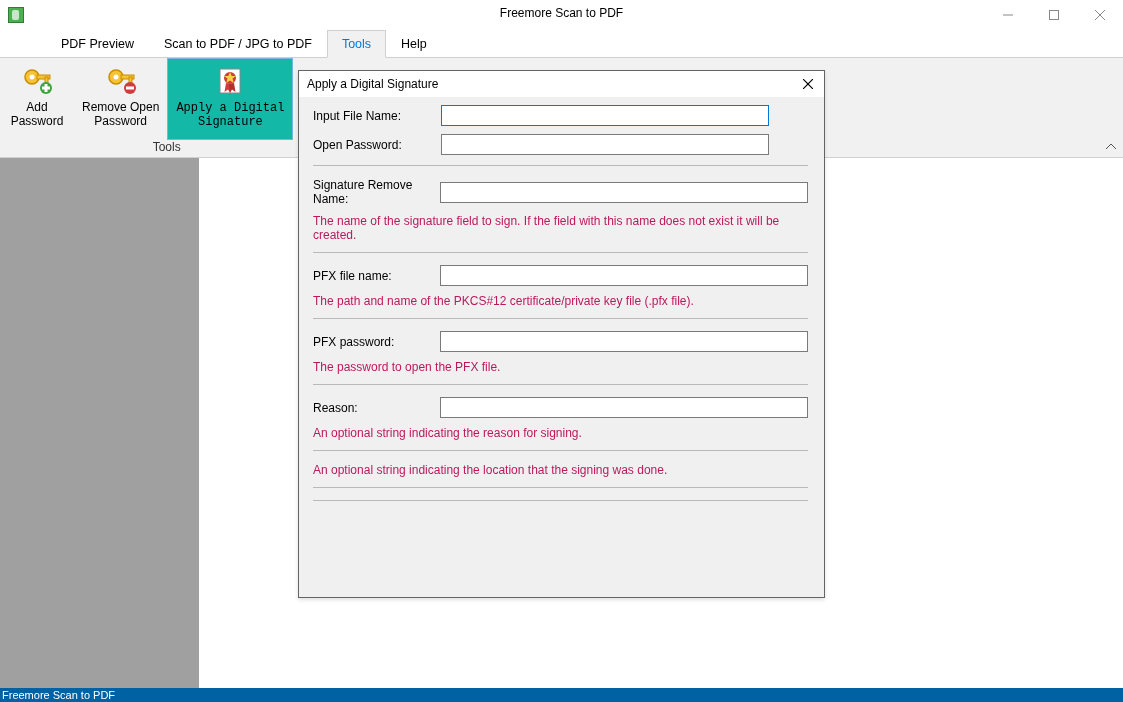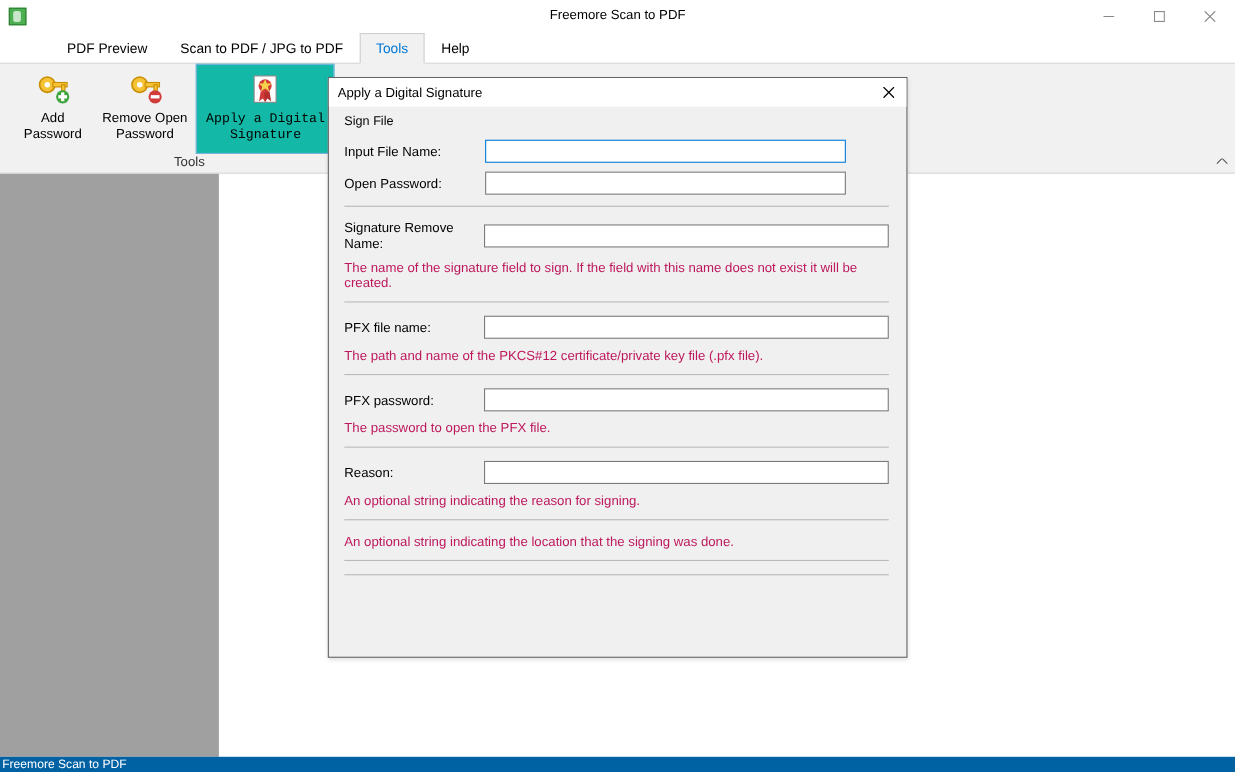--- a/index.html
+++ b/index.html
@@ -96,21 +96,20 @@
   }
   .ribbon-group {
     display: flex;
     flex-direction: column;
     align-items: center;
     position: relative;
   }
   .ribbon-buttons {
     display: flex;
     height: 82px;
-    margin-left: 11px;
   }
   .ribbon-btn {
     display: flex;
     flex-direction: column;
     align-items: center;
     padding: 4px 8px 2px 8px;
     text-align: center;
     font-size: 12px;
     line-height: 14px;
     min-width: 74px;
@@ -343,21 +342,20 @@
   <div class="dialog-title">
     <span>Apply a Digital Signature</span>
     <div class="dialog-close">
       <svg width="10" height="10">
           <line x1="0" y1="0" x2="10" y2="10" stroke-width="1.2"></line>
           <line x1="10" y1="0" x2="0" y2="10" stroke-width="1.2"></line>
         </svg>
     </div>
   </div>
   <div class="dialog-body">
-    <div class="group-title">Sign File</div>
 
     <div class="section-block">
       <div class="field-row">
         <div class="field-label">Input File Name:</div>
         <input class="field-input short focus" value="" style="">
       </div>
       <div class="field-row">
         <div class="field-label">Open Password:</div>
         <input class="field-input short" value="" style="">
       </div>

